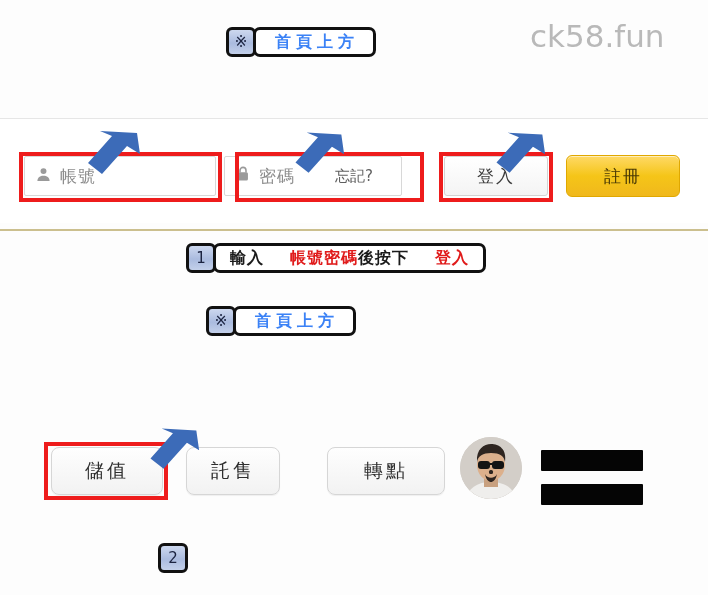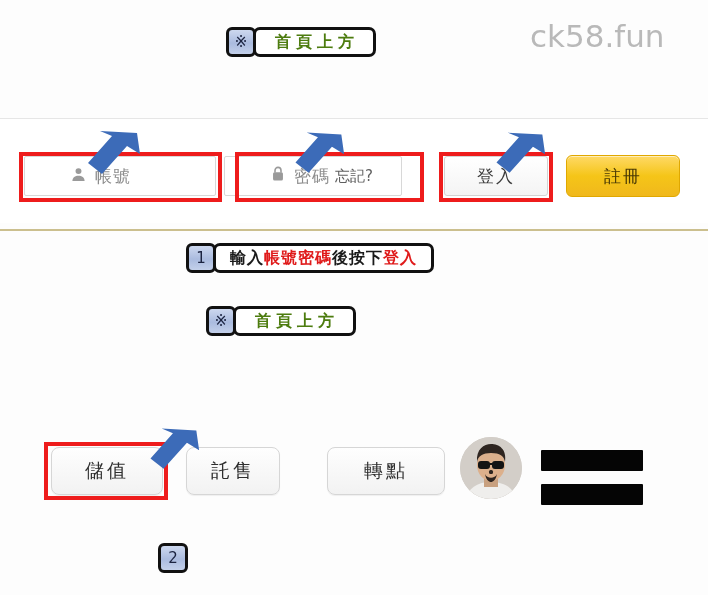--- a/index.html
+++ b/index.html
@@ -62,23 +62,24 @@
   .callout .pill .txt {
     font-size: 16px;
     line-height: 1;
     white-space: nowrap;
     font-weight: bold;
     color: #1a1a1a;
     letter-spacing: 1px;
   }
   .callout .pill .txt .red {
     color: #e01b1b;
+    margin-left: 26px;
   }
   .callout.headline .pill .txt {
-    color: #4d7c0f;
+    color: #3b82f6;
     letter-spacing: 5px;
     padding-left: 5px;
     font-weight: bold;
   }
 
   
   .watermark {
     position: absolute;
     left: 502px;
     top: 18px;
@@ -111,21 +112,20 @@
   }
   .field {
     position: absolute;
     box-sizing: border-box;
     background: #ffffff;
     border: 1px solid #d8d8d8;
     display: flex;
     align-items: center;
     height: 40px;
     border-radius: 2px;
-    padding-left: 35px;
   }
   .field .ficon {
     flex: 0 0 auto;
     margin-left: 10px;
     margin-right: 8px;
     display: block;
   }
   .field .fplaceholder {
     font-size: 17px;
     color: #8d8d8d;

